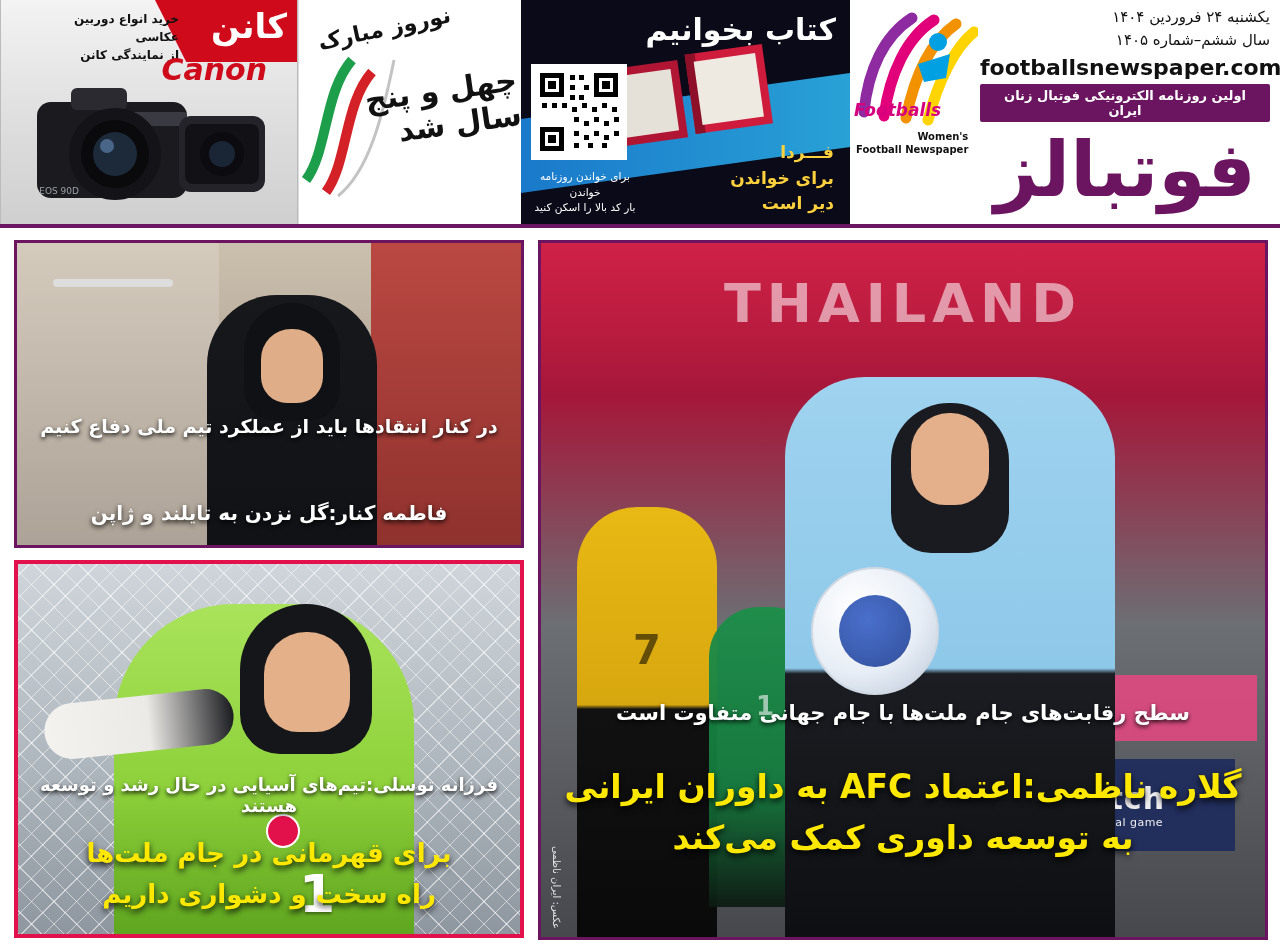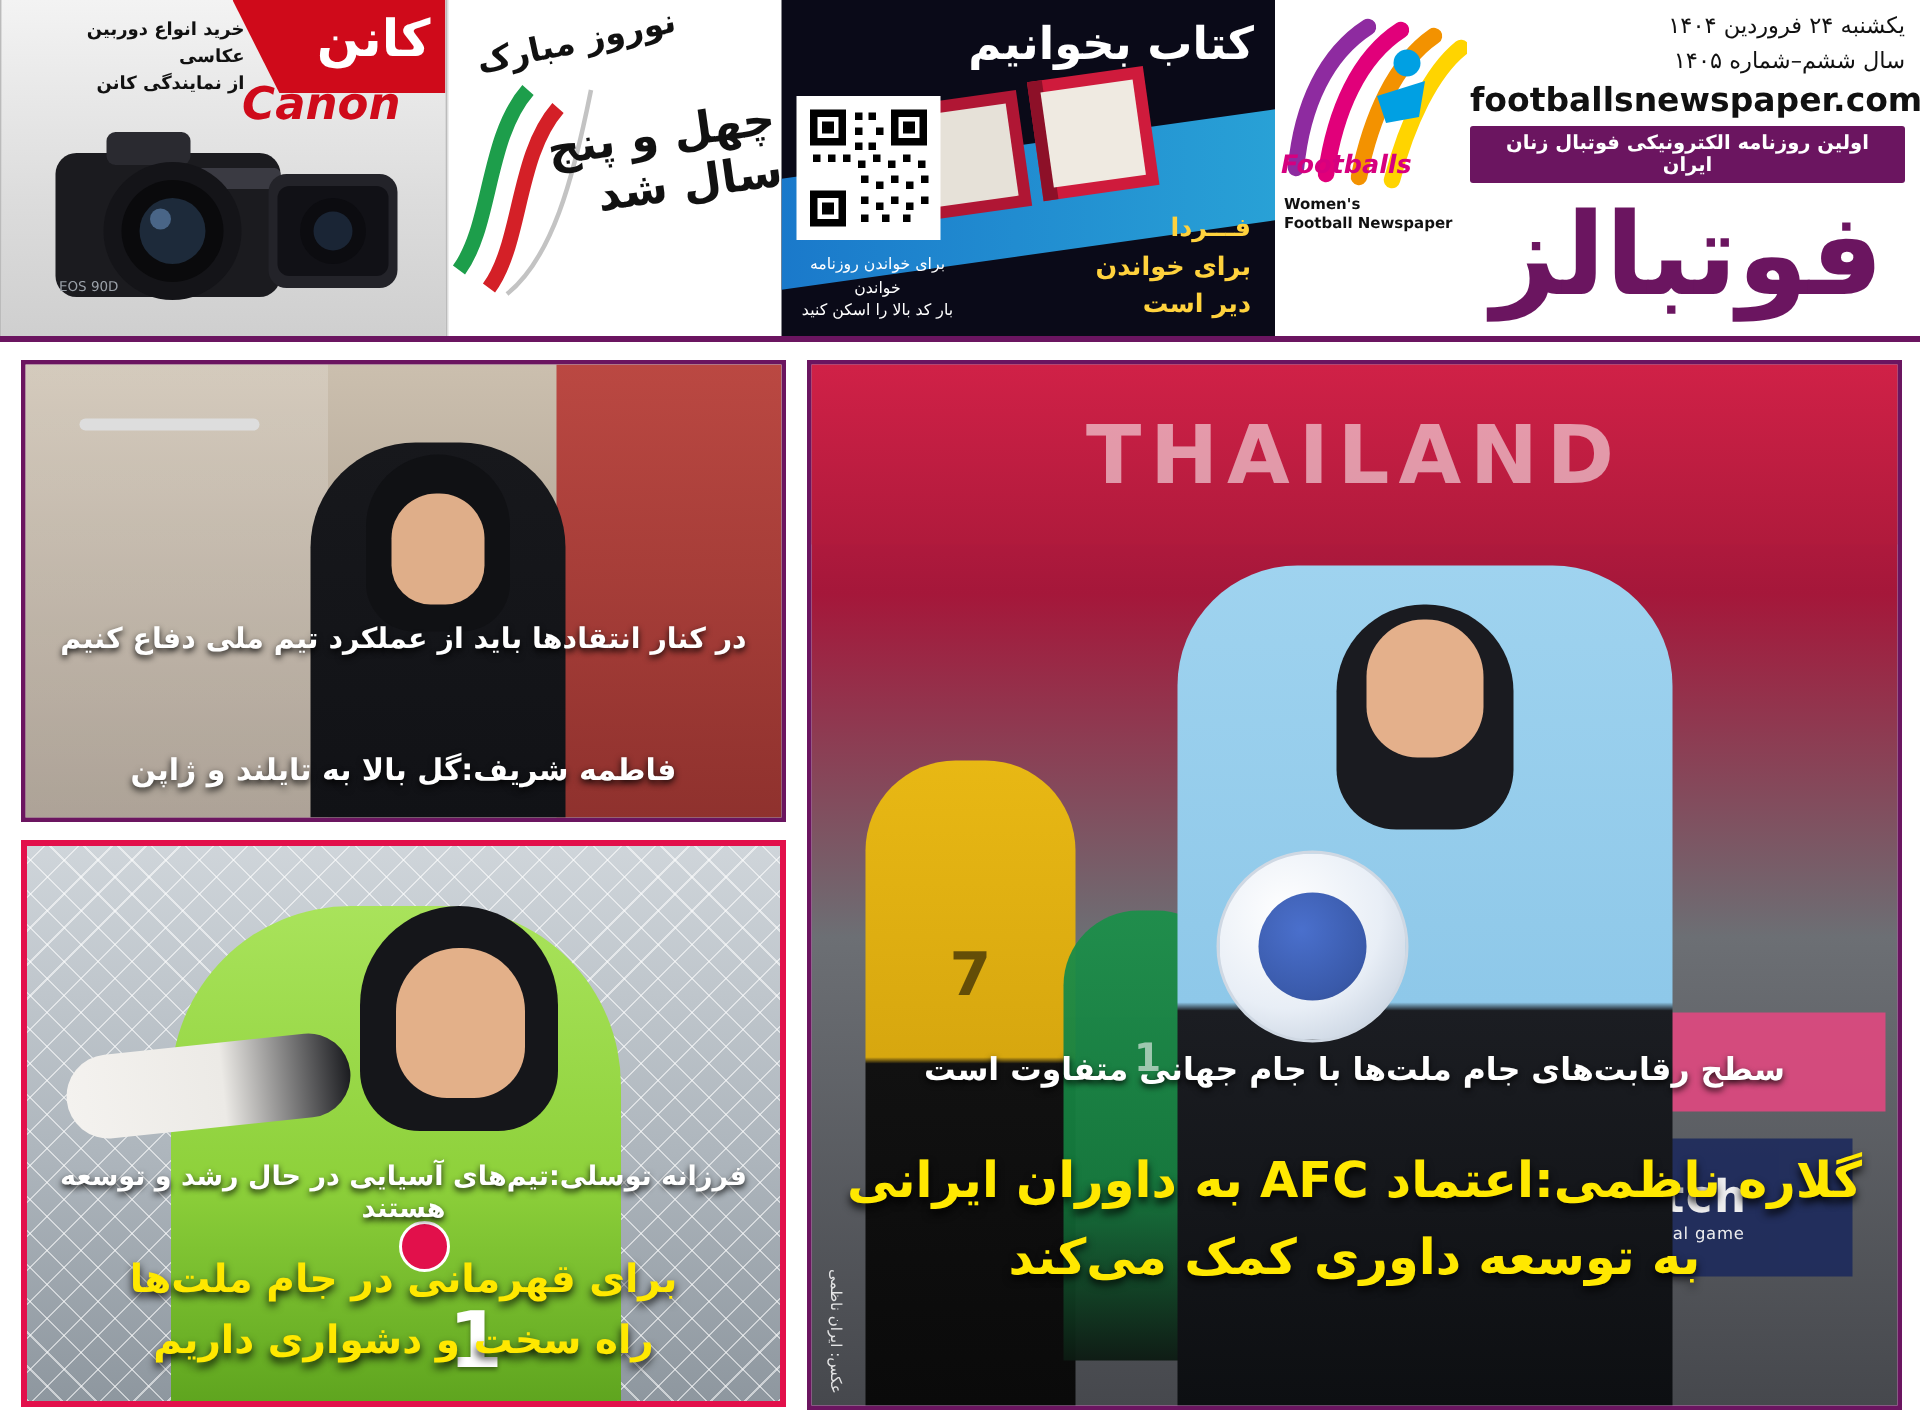--- a/index.html
+++ b/index.html
@@ -41,21 +41,21 @@
   .paper-name {
     font-size: 76px; font-weight: bold; color: #6b1560; line-height: 1;
     margin-top: 10px; text-align: center; letter-spacing: -2px;
     font-family: "DejaVu Sans","Liberation Sans",sans-serif;
   }
   .logo-block {
     width: 128px; height: 210px; position: relative; margin-top: 4px;
   }
   .logo-svg { position: absolute; top: 4px; right: 2px; }
   .logo-sub {
-    position: absolute; bottom: 58px; left: 4px; text-align: left;
+    position: absolute; bottom: 58px; left: 4px; text-align: right;
     font-size: 10px; color: #111; font-weight: bold; line-height: 1.25;
     direction: ltr;
   }
   .logo-word {
     position: absolute; top: 96px; left: 2px; direction: ltr;
     font-size: 17px; font-weight: bold; color: #d6007f; font-style: italic;
   }
 
   
   .ad-book {
@@ -109,21 +109,21 @@
   }
   .cn-red {
     position: absolute; top: 0; right: 0; width: 142px; height: 62px;
     background: #cf0a1a; clip-path: polygon(0 0,100% 0,100% 100%,22% 100%);
   }
   .cn-brand {
     position: absolute; top: 6px; right: 10px; font-size: 34px; font-weight: bold;
     color: #fff;
   }
   .cn-line1 {
-    position: absolute; top: 10px; left: 12px; font-size: 12px; color: #111;
+    position: absolute; top: 10px; left: 28px; font-size: 12px; color: #111;
     text-align: right; line-height: 1.5; width: 150px; font-weight: bold;
   }
   .cn-logo {
     position: absolute; top: 52px; right: 30px; font-size: 30px; font-weight: bold;
     color: #cf0a1a; font-style: italic; direction: ltr;
   }
   .cn-cam { position: absolute; bottom: 2px; left: 18px; }
 
   
   .main { position: absolute; top: 232px; left: 0; width: 1280px; height: 712px; background: #fff; }
@@ -486,21 +486,21 @@
       <div class="story story-b">
         <div class="gym-wall"></div>
         <div class="gym-red"></div>
         <div class="hoop"></div>
         <div class="coach">
           <div class="coach-scarf"></div>
           <div class="coach-face"></div>
         </div>
         <div class="ov-sub-b">در کنار انتقادها باید از عملکرد تیم ملی دفاع کنیم</div>
         <div class="ov-head-b">
-          <div class="white">فاطمه شریف:گل بالا به تایلند و ژاپن</div>
+          <div class="white">فاطمه کنار:گل نزدن به تایلند و ژاپن</div>
         </div>
       </div>
 
       <div class="story story-c">
         <div class="net"></div>
         <div class="gk">
           <div class="gk-hijab"></div>
           <div class="gk-face"></div>
           <div class="gk-arm"></div>
           <div class="gk-badge"></div>

